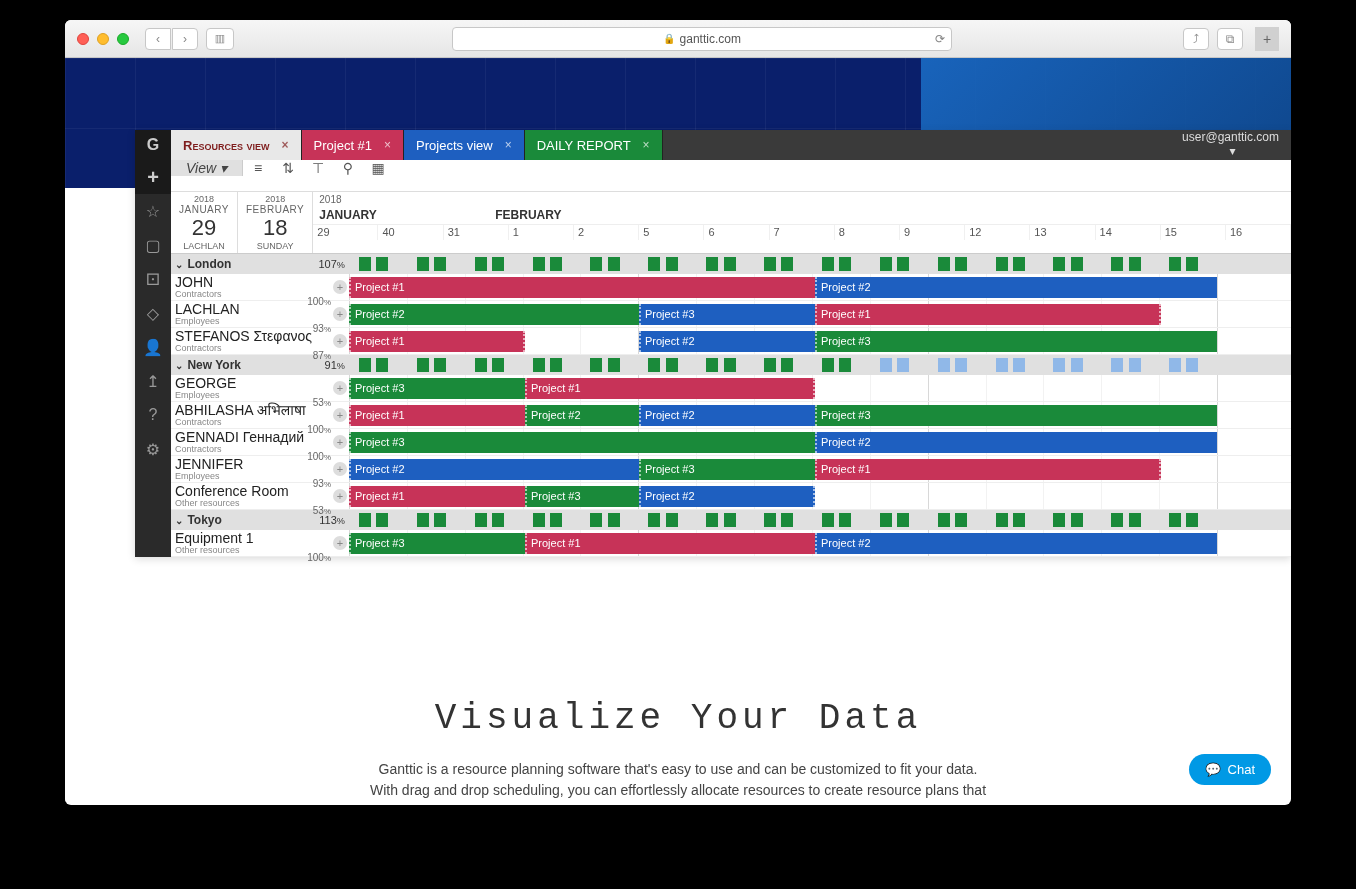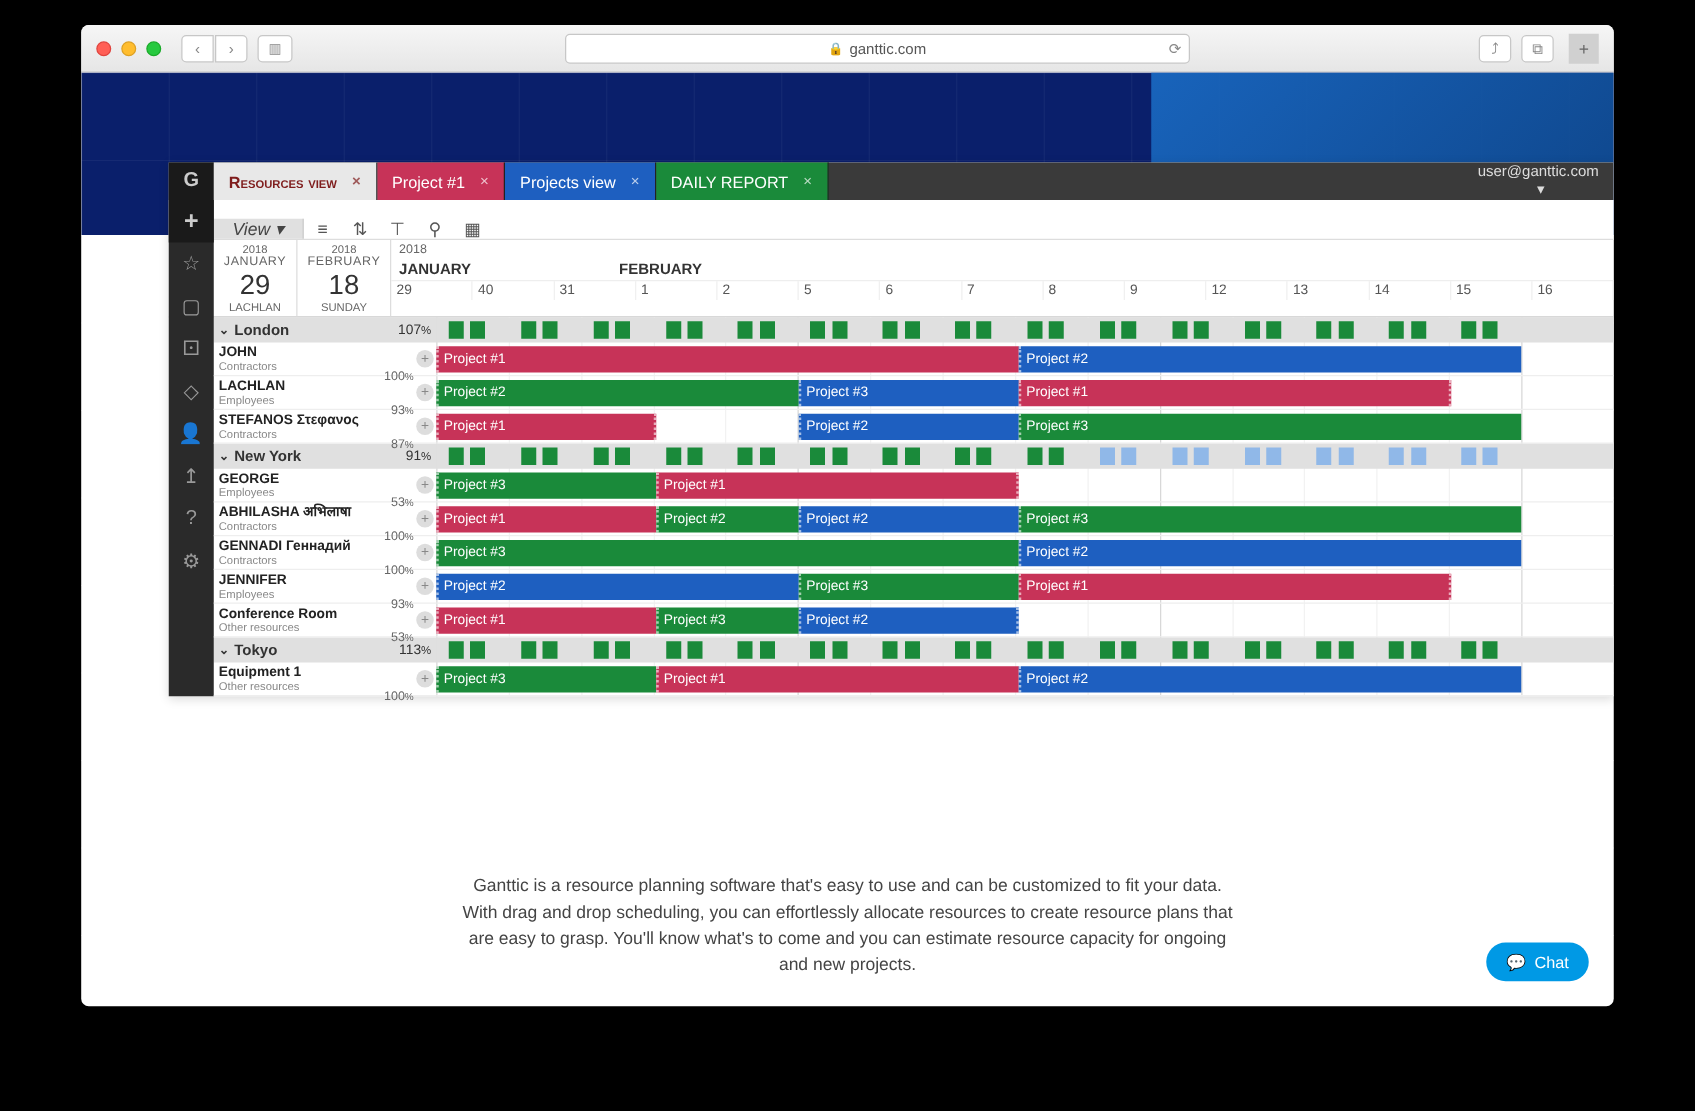--- a/index.html
+++ b/index.html
@@ -40,21 +40,21 @@
 .logo { width: 36px; background: #1a1a1a; color: #ccc; display: flex; align-items: center; justify-content: center; font-size: 16px; font-weight: bold; }
 .tab { display: flex; align-items: center; padding: 0 12px; color: #fff; font-size: 13px; position: relative; border-right: 1px solid #222; }
 .tab .x { margin-left: 12px; font-size: 12px; opacity: 0.7; }
 .tab.active { background: #e8e8e8; color: #7f1d1d; font-variant: small-caps; font-weight: 600; text-align: right; }
 .tab.red { background: #c73358; }
 .tab.blue { background: #1e5fc0; }
 .tab.green { background: #1a8a3a; }
 .user-menu { margin-left: auto; color: #ddd; font-size: 12px; padding: 0 12px; display: flex; align-items: center; flex-direction: column; }
 
 
-.toolbar { height: 32px; background: #fff; display: flex; align-items: flex-end; border-bottom: 1px solid #ddd; }
+.toolbar { height: 32px; background: #fff; display: flex; align-items: flex-start; border-bottom: 1px solid #ddd; }
 .left-rail { width: 36px; background: #2a2a2a; }
 .view-btn { width: 72px; background: #e0e0e0; display: flex; align-items: center; justify-content: center; font-size: 14px; color: #444; border-right: 1px solid #ccc; gap: 4px; font-style: italic; }
 .tb-icon { width: 30px; display: flex; align-items: center; justify-content: center; color: #555; font-size: 14px; }
 
 
 .sidebar { position: absolute; left: 0; top: 30px; width: 36px; bottom: 0; background: #2a2a2a; display: flex; flex-direction: column; align-items: center; padding-top: 0; }
 .sb-icon { width: 36px; height: 34px; display: flex; align-items: center; justify-content: center; color: #999; font-size: 16px; }
 .sb-icon.plus { background: #1a1a1a; color: #ccc; font-size: 20px; font-weight: bold; }
 
 
@@ -80,21 +80,21 @@
 .res-col { width: 178px; }
 .tl-col { flex: 1; position: relative; }
 .tl-col .vline { position: absolute; top: 0; bottom: 0; width: 1px; background: #f2f2f2; }
 .tl-col .vline.strong { background: #d8d8d8; }
 
 .group-row { height: 20px; background: #e0e0e0; display: flex; align-items: center; padding: 0 4px; font-size: 12px; font-weight: bold; color: #333; }
 .group-row .chev { margin-right: 4px; font-size: 10px; }
 .group-row .pct { margin-left: auto; font-size: 11px; font-weight: normal; }
 
 .res-row { height: 27px; border-bottom: 1px solid #eee; display: flex; align-items: center; padding: 2px 4px; position: relative; }
-.res-row .nm { font-size: 11px; font-weight: bold; color: #222; line-height: 1.1; }
+.res-row .nm { font-size: 14px; font-weight: normal; color: #222; line-height: 1.1; }
 .res-row .role { font-size: 9px; color: #888; line-height: 1; }
 .res-row .pct { position: absolute; right: 18px; top: 22px; font-size: 10px; color: #666; }
 .res-row .pct small { font-size: 8px; }
 .res-row .plus { position: absolute; right: 2px; top: 6px; width: 14px; height: 14px; border-radius: 50%; background: #ddd; color: #888; font-size: 11px; display: flex; align-items: center; justify-content: center; }
 
 .tl-group { height: 20px; background: #e0e0e0; position: relative; }
 .tl-group .blk { position: absolute; top: 3px; height: 14px; background: #1a8a3a; }
 .tl-group .blk.blue { background: #90b8e8; }
 
 .tl-row { height: 27px; border-bottom: 1px solid #eee; position: relative; }
@@ -484,20 +484,21 @@
             <div class="tl-row">
               <div class="bar green" style="left: 0px; width: 176px;">Project #3</div>
               <div class="bar red" style="left: 176px; width: 290px;">Project #1</div>
               <div class="bar blue" style="left: 466px; width: 402px;">Project #2</div>
             </div>
           </div>
       </div>
     </div>
 
     <div class="below" style="margin-top:480px">
+      <h1>Visualize Your Data</h1>
       <p>Ganttic is a resource planning software that's easy to use and can be customized to fit your data. With drag and drop scheduling, you can effortlessly allocate resources to create resource plans that are easy to grasp. You'll know what's to come and you can estimate resource capacity for ongoing and new projects.</p>
 
     </div>
 
     <div class="chat-btn">
       <span>💬</span>
       <span>Chat</span>
     </div>
   </div>
 </div>

